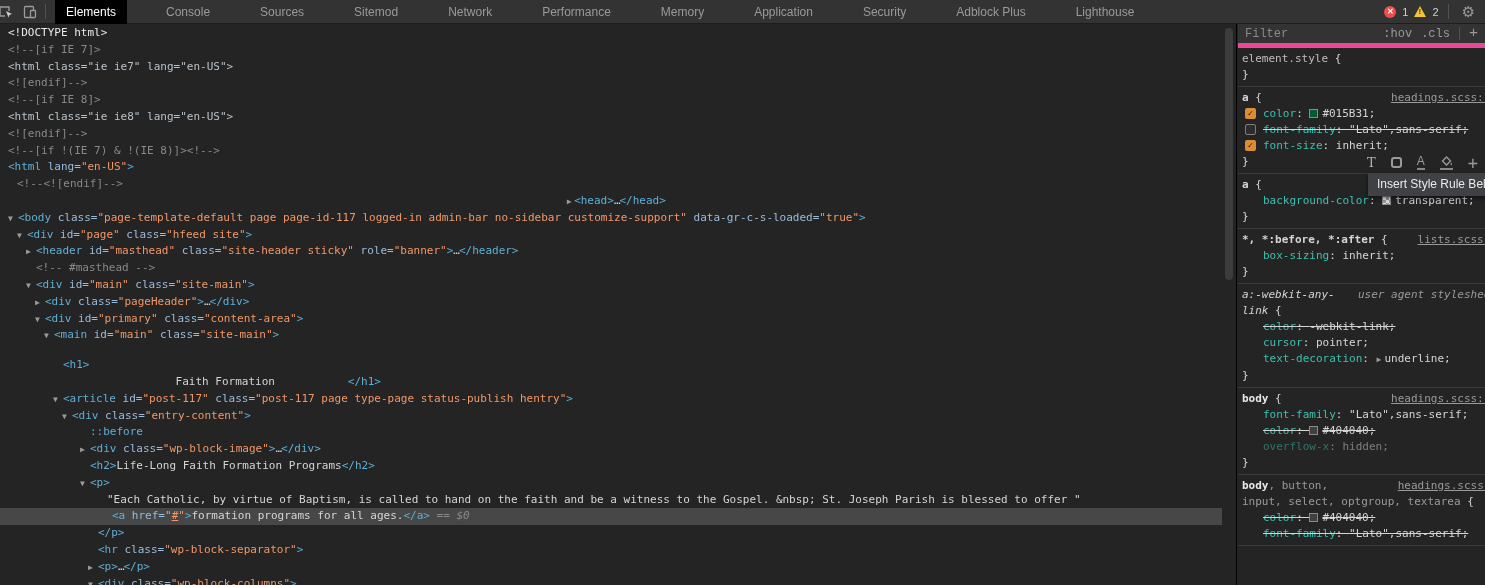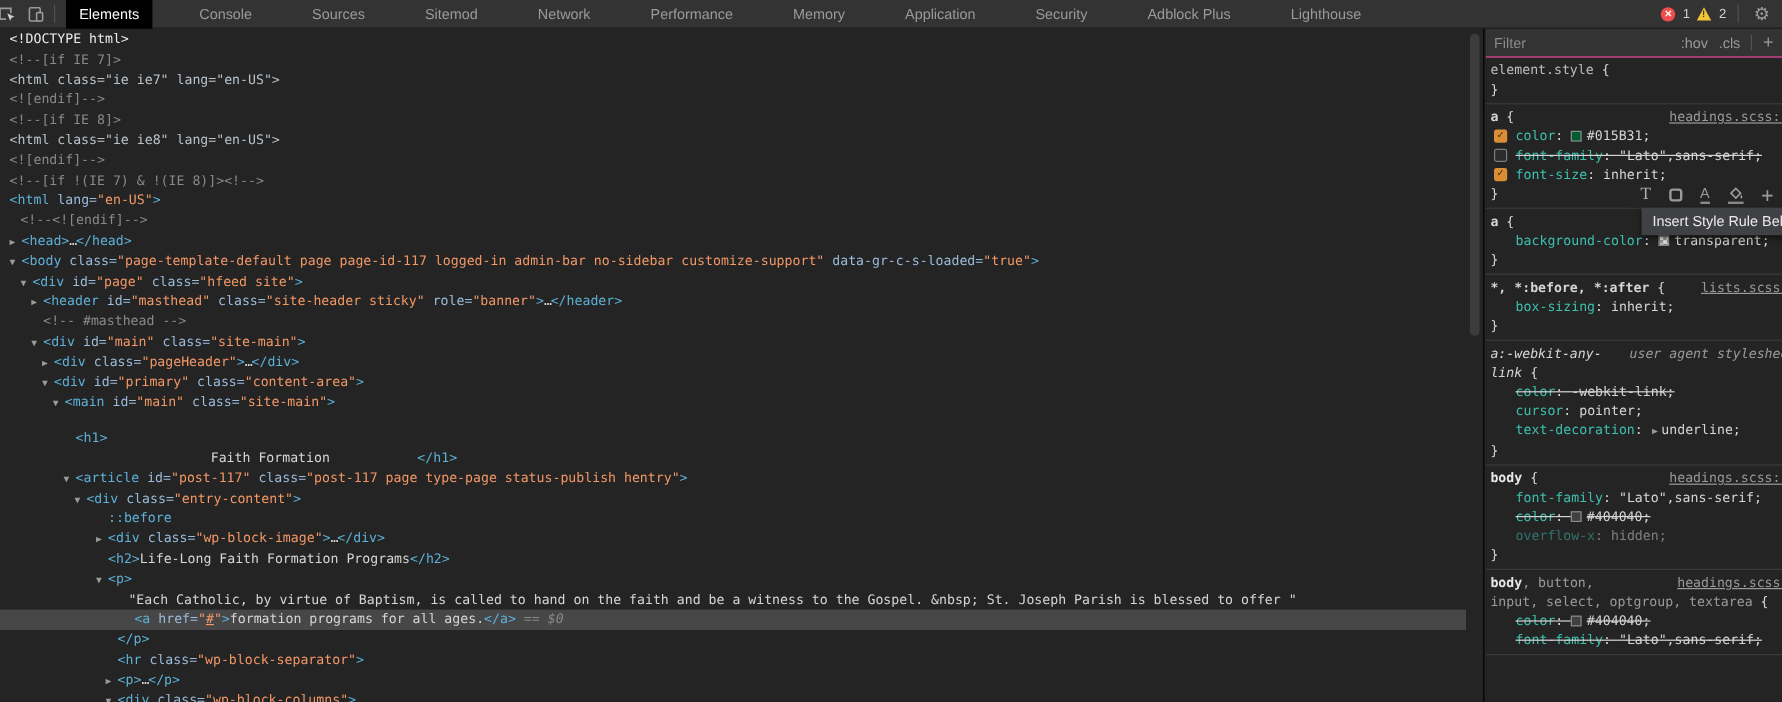--- a/index.html
+++ b/index.html
@@ -36,22 +36,22 @@
   #scroll-strip{position:absolute;top:24px;left:1222px;width:15px;height:561px;background:#242424;
     border-right:1px solid #000;}
   #scroll-thumb{position:absolute;top:4px;left:3px;width:8px;height:252px;background:#3c3c3c;border-radius:4px;}
   
   #styles-panel{position:absolute;top:24px;left:1238px;width:247px;height:561px;background:#242424;overflow:hidden;}
   #sub-tabs{height:23px;background:#333;display:flex;align-items:center;
     font-family:"Liberation Sans",sans-serif;font-size:12px;color:#9a9a9a;border-bottom:1px solid #242424;}
   .sub-tab{padding:0 8px;height:23px;line-height:23px;white-space:nowrap;}
   .sub-tab.active{background:#000;color:#fff;}
   #more-tabs{margin-left:auto;padding-right:8px;font-size:13px;}
-  #filter-bar{height:24px;background:#333;border-bottom:1px solid #ec4899;display:flex;align-items:center;
-    padding:0 7px;font-family:Liberation Sans, sans-serif;font-size:12px;color:#8a8a8a;}
+  #filter-bar{height:24px;background:#333;border-bottom:5px solid #ec4899;display:flex;align-items:center;
+    padding:0 7px;font-family:Liberation Mono, monospace;font-size:12px;color:#8a8a8a;}
   #filter-right{margin-left:auto;display:flex;align-items:center;gap:9px;color:#9a9a9a;}
   #filter-right .fsep{width:1px;height:13px;background:#525252;}
   #plus-btn{font-size:15px;line-height:1;}
   #rules{font-size:11px;line-height:16px;color:#d5d5d5;}
   .rule{position:relative;border-bottom:1px solid #3a3a3a;padding:3px 0 3px 4px;}
   .sel-row{position:relative;white-space:pre;}
   .t-sel{color:#d5d5d5;font-weight:bold}.t-selb{color:#e8e8e8;font-weight:bold}
   .t-sel-i{color:#d5d5d5;font-style:italic}.t-gray{color:#9a9a9a}.t-brace{color:#d5d5d5}
   .t-plain{color:#bdbdbd}
   .src-link{position:absolute;right:-12px;top:0;color:#9a9a9a;text-decoration:underline;white-space:nowrap;}
@@ -136,21 +136,21 @@
       <div class="dl" style="padding-left: 8px;"><span class="c-dt">&lt;!DOCTYPE html&gt;</span></div>
       <div class="dl" style="padding-left: 8px;"><span class="c-c">&lt;!--[if IE 7]&gt;</span></div>
       <div class="dl" style="padding-left: 8px;"><span class="c-ch">&lt;html class="ie ie7" lang="en-US"&gt;</span></div>
       <div class="dl" style="padding-left: 8px;"><span class="c-c">&lt;![endif]--&gt;</span></div>
       <div class="dl" style="padding-left: 8px;"><span class="c-c">&lt;!--[if IE 8]&gt;</span></div>
       <div class="dl" style="padding-left: 8px;"><span class="c-ch">&lt;html class="ie ie8" lang="en-US"&gt;</span></div>
       <div class="dl" style="padding-left: 8px;"><span class="c-c">&lt;![endif]--&gt;</span></div>
       <div class="dl" style="padding-left: 8px;"><span class="c-c">&lt;!--[if !(IE 7) &amp; !(IE 8)]&gt;&lt;!--&gt;</span></div>
       <div class="dl" style="padding-left: 8px;"><span class="c-tg">&lt;html</span><span class="c-at"> lang=</span><span class="c-vl">"en-US"</span><span class="c-tg">&gt;</span></div>
       <div class="dl" style="padding-left: 17px;"><span class="c-c">&lt;!--&lt;![endif]--&gt;</span></div>
-      <div class="dl" style="padding-left: 18px;"><span class="arrow">▶</span><span class="c-tg">&lt;head&gt;</span><span class="c-el">…</span><span class="c-tg">&lt;/head&gt;</span></div>
+      <div class="dl" style="padding-left: 18px; text-align: center;"><span class="arrow">▶</span><span class="c-tg">&lt;head&gt;</span><span class="c-el">…</span><span class="c-tg">&lt;/head&gt;</span></div>
       <div class="dl" style="padding-left: 18px;"><span class="arrow">▼</span><span class="c-tg">&lt;body</span><span class="c-at"> class=</span><span class="c-vl">"page-template-default page page-id-117 logged-in admin-bar no-sidebar customize-support"</span><span class="c-at"> data-gr-c-s-loaded=</span><span class="c-vl">"true"</span><span class="c-tg">&gt;</span></div>
       <div class="dl" style="padding-left: 27px;"><span class="arrow">▼</span><span class="c-tg">&lt;div</span><span class="c-at"> id=</span><span class="c-vl">"page"</span><span class="c-at"> class=</span><span class="c-vl">"hfeed site"</span><span class="c-tg">&gt;</span></div>
       <div class="dl" style="padding-left: 36px;"><span class="arrow">▶</span><span class="c-tg">&lt;header</span><span class="c-at"> id=</span><span class="c-vl">"masthead"</span><span class="c-at"> class=</span><span class="c-vl">"site-header sticky"</span><span class="c-at"> role=</span><span class="c-vl">"banner"</span><span class="c-tg">&gt;</span><span class="c-el">…</span><span class="c-tg">&lt;/header&gt;</span></div>
       <div class="dl" style="padding-left: 36px;"><span class="c-c">&lt;!-- #masthead --&gt;</span></div>
       <div class="dl" style="padding-left: 36px;"><span class="arrow">▼</span><span class="c-tg">&lt;div</span><span class="c-at"> id=</span><span class="c-vl">"main"</span><span class="c-at"> class=</span><span class="c-vl">"site-main"</span><span class="c-tg">&gt;</span></div>
       <div class="dl" style="padding-left: 45px;"><span class="arrow">▶</span><span class="c-tg">&lt;div</span><span class="c-at"> class=</span><span class="c-vl">"pageHeader"</span><span class="c-tg">&gt;</span><span class="c-el">…</span><span class="c-tg">&lt;/div&gt;</span></div>
       <div class="dl" style="padding-left: 45px;"><span class="arrow">▼</span><span class="c-tg">&lt;div</span><span class="c-at"> id=</span><span class="c-vl">"primary"</span><span class="c-at"> class=</span><span class="c-vl">"content-area"</span><span class="c-tg">&gt;</span></div>
       <div class="dl" style="padding-left: 54px;"><span class="arrow">▼</span><span class="c-tg">&lt;main</span><span class="c-at"> id=</span><span class="c-vl">"main"</span><span class="c-at"> class=</span><span class="c-vl">"site-main"</span><span class="c-tg">&gt;</span></div>
       <div class="dl" style="padding-left: 63px; margin-top: 13px;"><span class="c-tg">&lt;h1&gt;</span></div>
       <div class="dl" style="padding-left: 63px;"><span class="c-tx">                 Faith Formation           </span><span class="c-tg">&lt;/h1&gt;</span></div>

